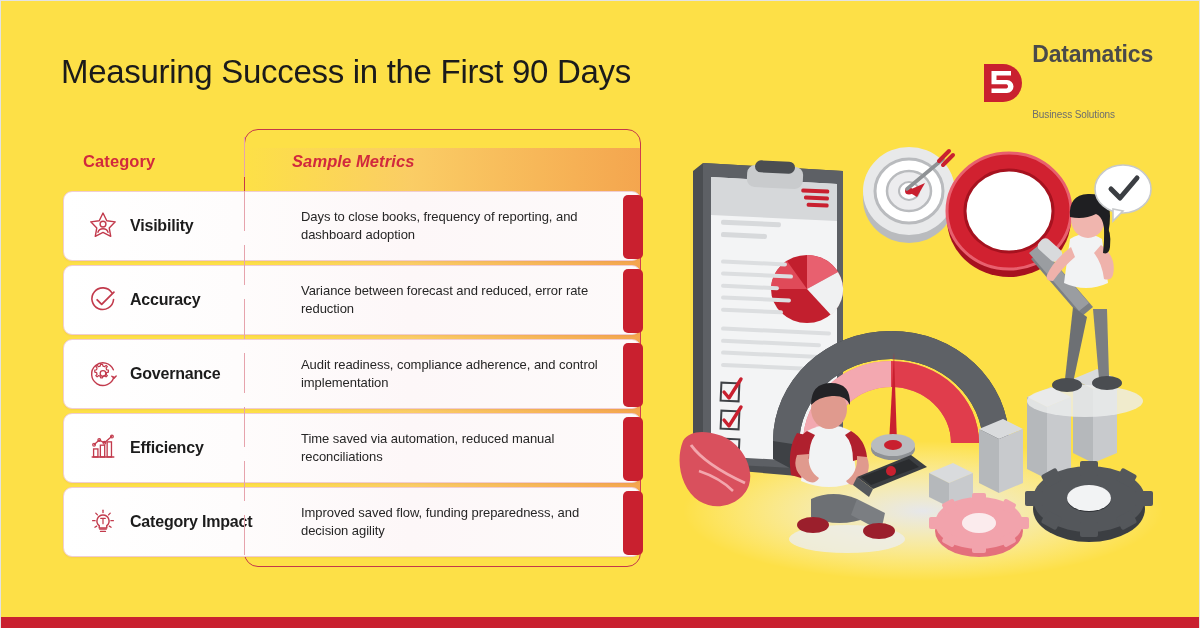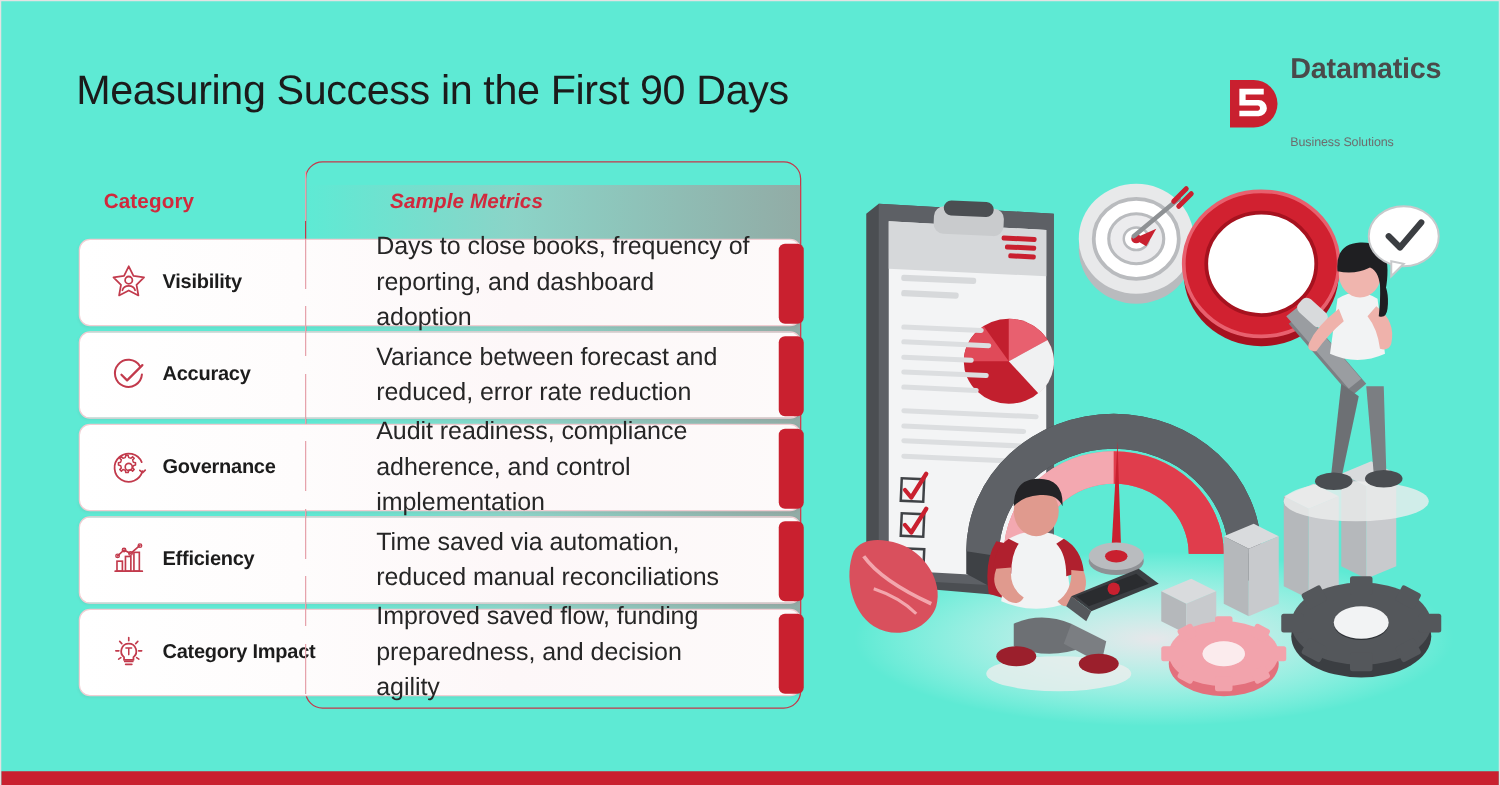--- a/index.html
+++ b/index.html
@@ -9,21 +9,21 @@
     height: 628px;
     overflow: hidden;
     background: #ffffff;
     font-family: "Liberation Sans", sans-serif;
   }
 
   .page {
     position: relative;
     width: 1200px;
     height: 628px;
-    background: #5eead4;
+    background: #fde047;
     border: 1px solid #e3e3e3;
     border-bottom: none;
     overflow: hidden;
   }
 
   
   .page-title {
     position: absolute;
     left: 60px;
     top: 52px;
@@ -90,21 +90,20 @@
     border-radius: 2px;
   }
 
   
   .thead {
     position: absolute;
     left: 0; top: 0;
     width: 578px; height: 64px;
     display: flex;
     align-items: center;
-    gap: 20px;
   }
   .th {
     font-size: 16.5px;
     font-weight: bold;
     color: #d1293d;
     letter-spacing: 0.1px;
   }
   .th-category { margin-left: 20px; width: 161px; }
   .th-metrics  { margin-left: 48px; font-style: italic; }
 
@@ -162,21 +161,21 @@
     font-weight: bold;
     color: #1c1c1c;
     letter-spacing: -0.2px;
     white-space: nowrap;
     width: 120px;
     flex: none;
   }
 
   .row-metric {
     margin-left: 51px;
-    font-size: 20px;
+    font-size: 13px;
     line-height: 1.42;
     color: #262626;
     letter-spacing: -0.05px;
     max-width: 300px;
   }
 
   
   .row-tab {
     position: absolute;
     left: 559px;

